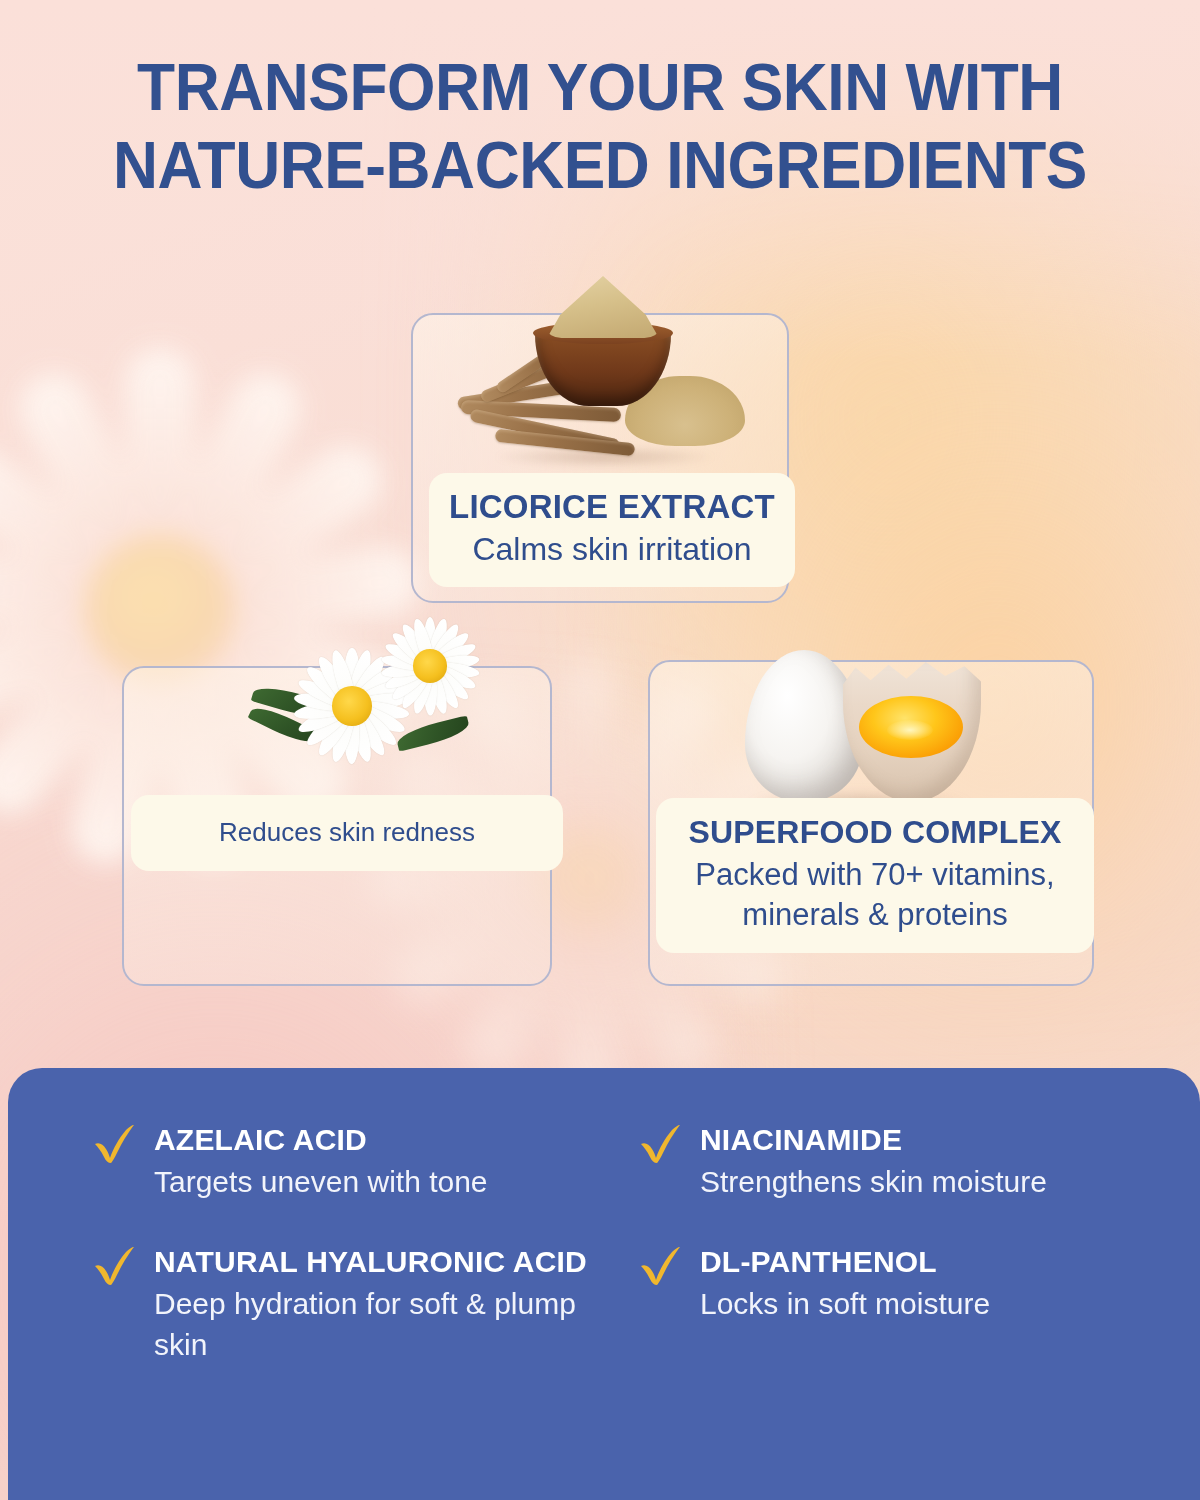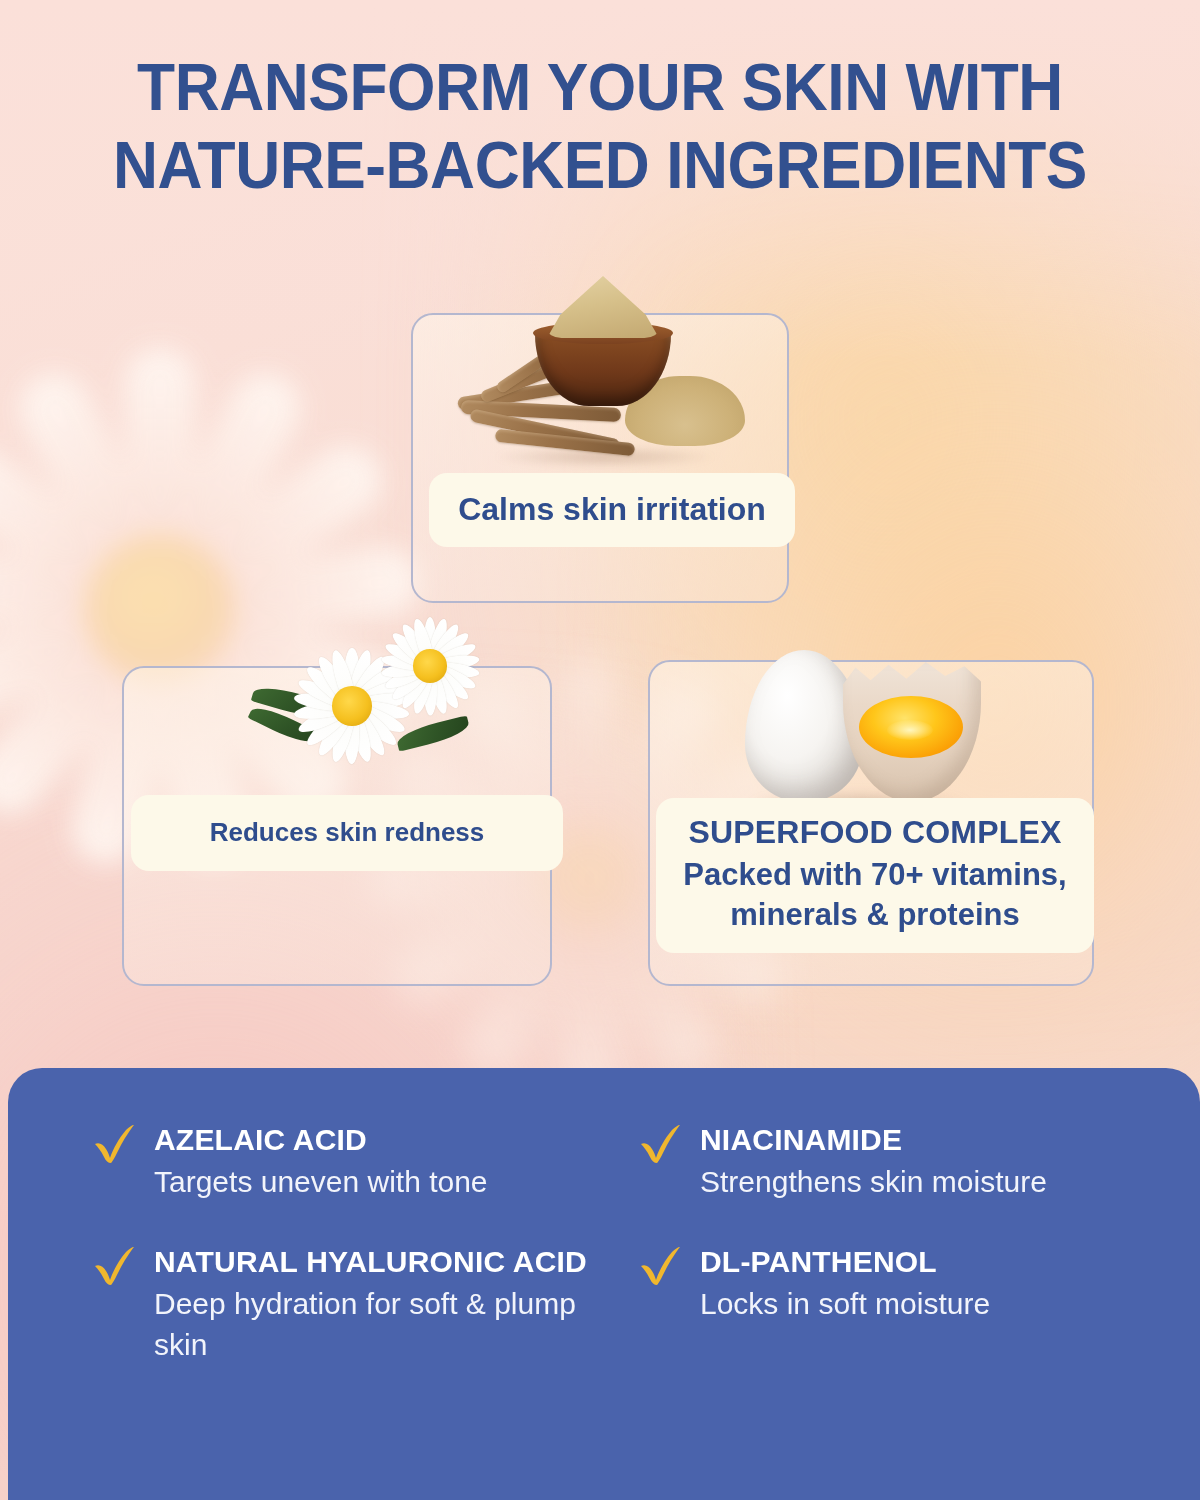--- a/index.html
+++ b/index.html
@@ -149,21 +149,21 @@
     text-align:center;
     color:#2f4d8d;
     padding:14px 16px 18px;
   }
   .plate .t{
     font-weight:bold;
     letter-spacing:.2px;
     white-space:pre-line;
   }
   .plate .d{
-    font-weight:bold;
+    font-weight:normal;
     white-space:pre-line;
   }
 
   .plate-licorice{
     left:429px; top:473px; width:366px;
     }
   .plate-licorice .t{ font-size:33px; line-height:40px; }
   .plate-licorice .d{ font-size:32px; line-height:40px; margin-top:2px; }
 
   .plate-chamomile{
@@ -426,20 +426,21 @@
 
   <div class="photo eggwrap">
     <div class="egg-shadow"></div>
     <div class="egg-whole"></div>
     <div class="egg-half"></div>
     <div class="egg-yolk"></div>
     <div class="egg-yolk-hi"></div>
   </div>
 
   <div class="plate plate-licorice">
+    <div class="t">LICORICE EXTRACT</div>
     <div class="d">Calms skin irritation</div>
   </div>
 
   <div class="plate plate-chamomile">
     <div class="d">Reduces skin redness</div>
   </div>
 
   <div class="plate plate-superfood">
     <div class="t">SUPERFOOD COMPLEX</div>
     <div class="d">Packed with 70+ vitamins,

